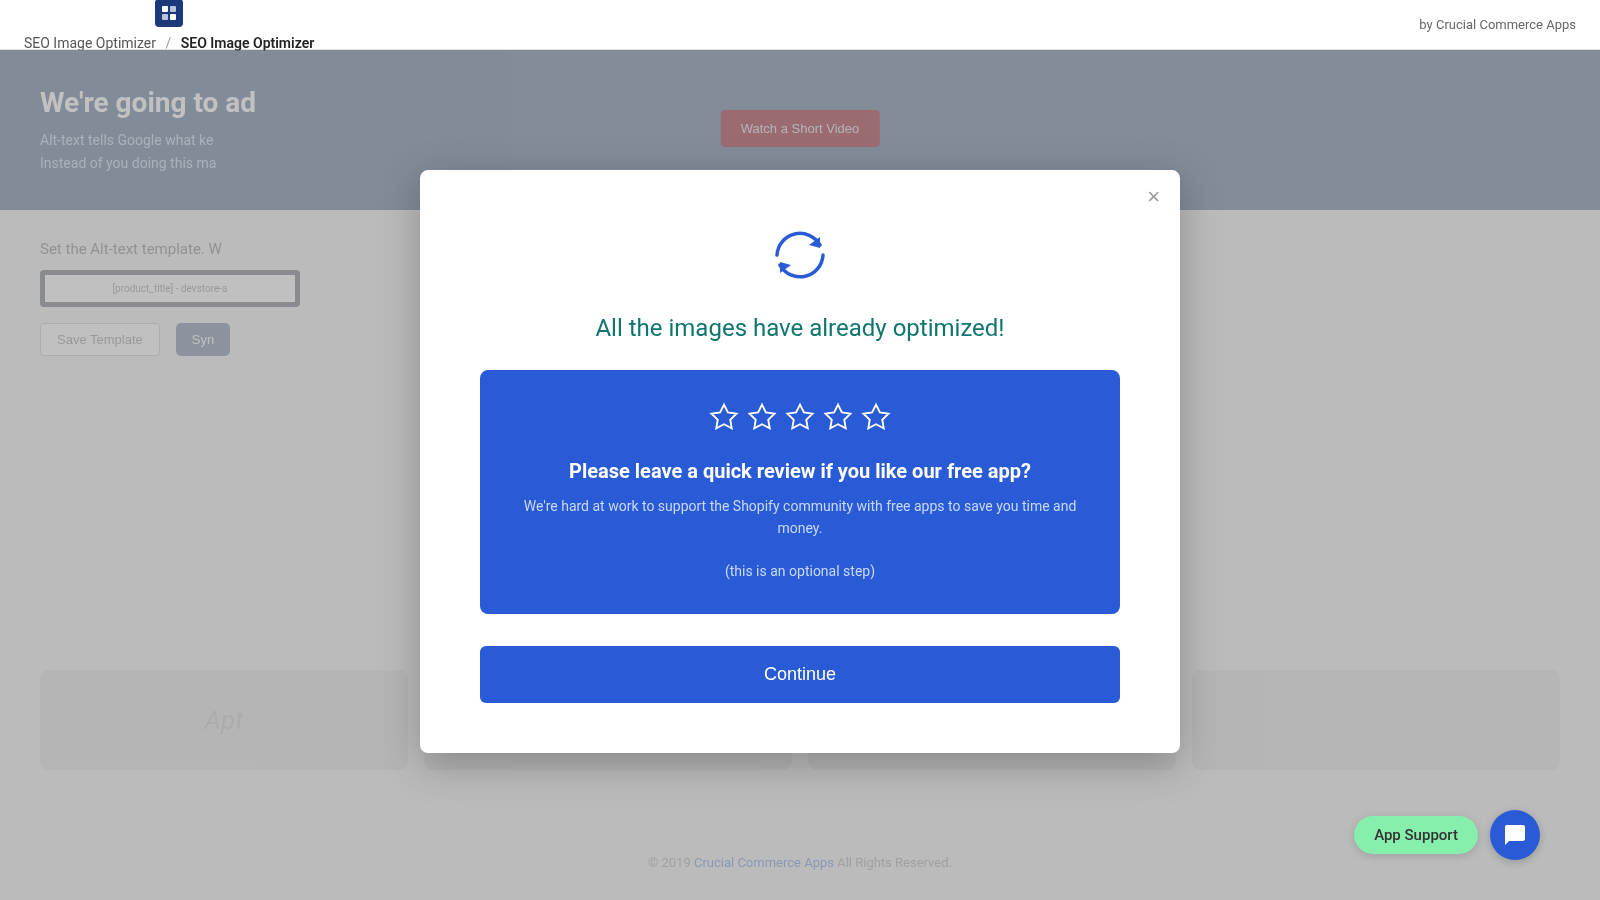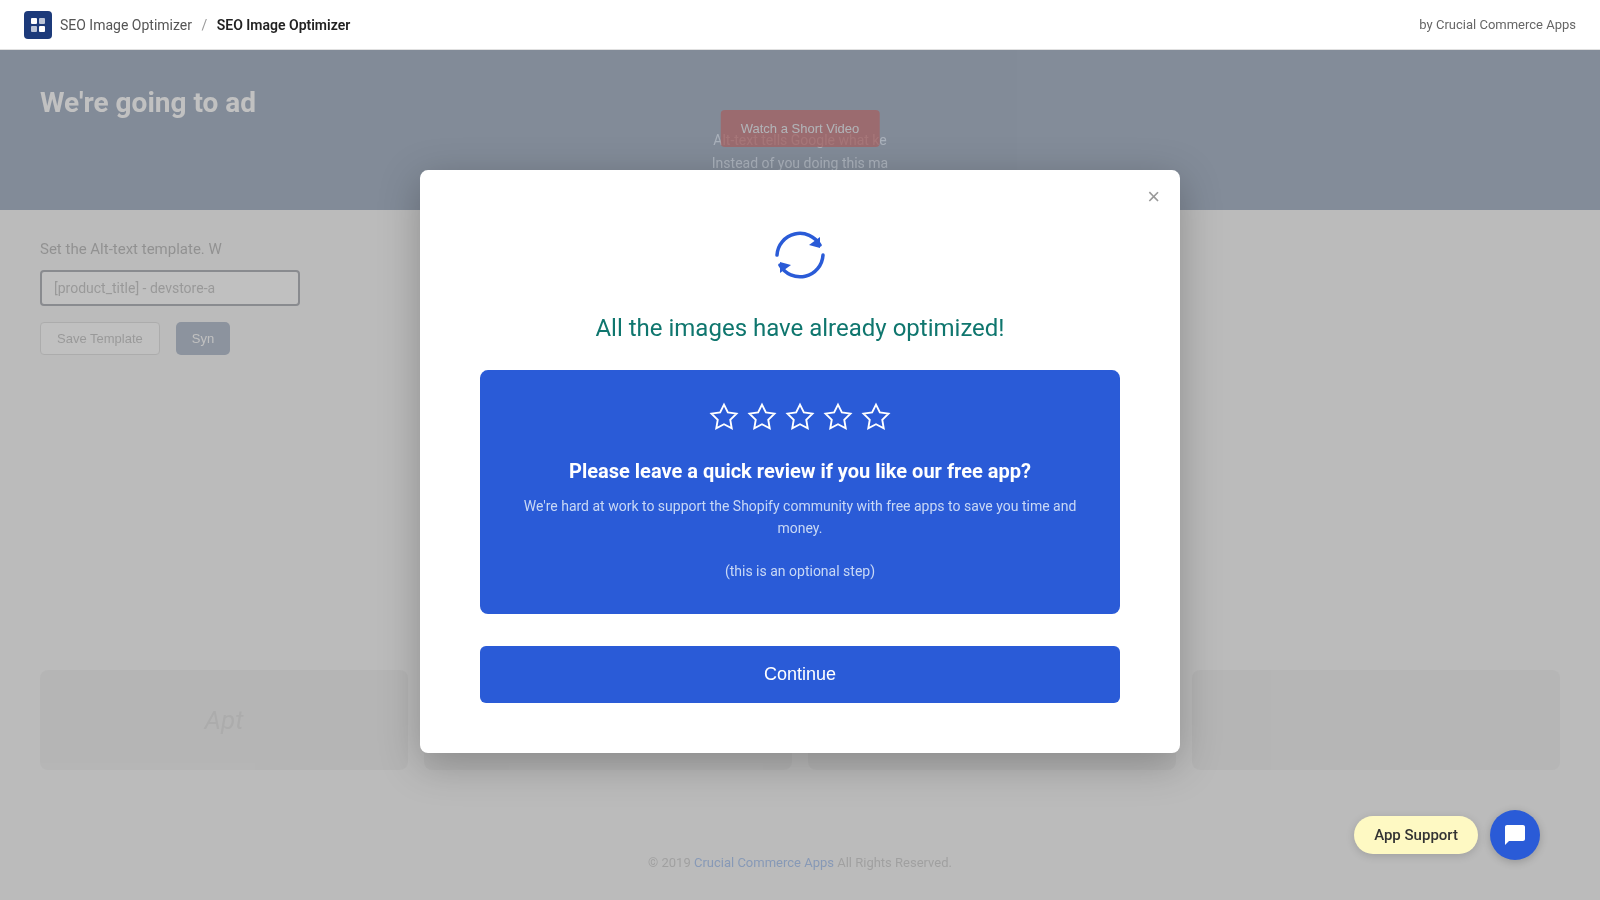--- a/index.html
+++ b/index.html
@@ -21,20 +21,21 @@
       align-items: center;
       justify-content: space-between;
       padding: 0 24px;
       position: relative;
       z-index: 1;
     }
     .header-left {
       display: flex;
       align-items: center;
       gap: 8px;
+      flex-direction: column;
     }
     .header-logo {
       width: 28px;
       height: 28px;
       background: #1c3a7a;
       border-radius: 4px;
       display: flex;
       align-items: center;
       justify-content: center;
       color: white;
@@ -78,21 +79,20 @@
     }
     .bg-blue-banner h2 {
       color: white;
       font-size: 28px;
       margin-bottom: 10px;
     }
     .bg-blue-banner p {
       color: #aac4e8;
       font-size: 14px;
       line-height: 1.6;
-      text-align: center;
     }
 
     .bg-watch-btn {
       position: absolute;
       top: 60px;
       left: 50%;
       transform: translateX(-50%);
       background: #b91c1c;
       color: white;
       border: none;
@@ -106,27 +106,28 @@
       padding: 30px 40px;
       opacity: 0.5;
     }
     .bg-content-label {
       font-size: 15px;
       color: #333;
       margin-bottom: 12px;
     }
     .bg-input {
       background: white;
-      border: 2px solid #0f172a;
+      border: 5px solid #0f172a;
       border-radius: 4px;
       padding: 8px 12px;
-      font-size: 14px;
+      font-size: 10px;
       color: #555;
       width: 260px;
       margin-bottom: 16px;
+      text-align: center;
     }
     .bg-buttons {
       display: flex;
       gap: 16px;
     }
     .bg-btn-outline {
       border: 1px solid #aaa;
       background: white;
       border-radius: 4px;
       padding: 8px 16px;
@@ -294,21 +295,21 @@
     .app-support-container {
       position: absolute;
       bottom: 40px;
       right: 60px;
       display: flex;
       align-items: center;
       gap: 12px;
       z-index: 30;
     }
     .app-support-label {
-      background: #fef9c3;
+      background: #86efac;
       border-radius: 20px;
       padding: 10px 20px;
       font-size: 15px;
       color: #333;
       font-weight: 500;
       box-shadow: 0 2px 8px rgba(0,0,0,0.15);
       text-align: center;
     }
     .app-support-btn {
       width: 50px;

